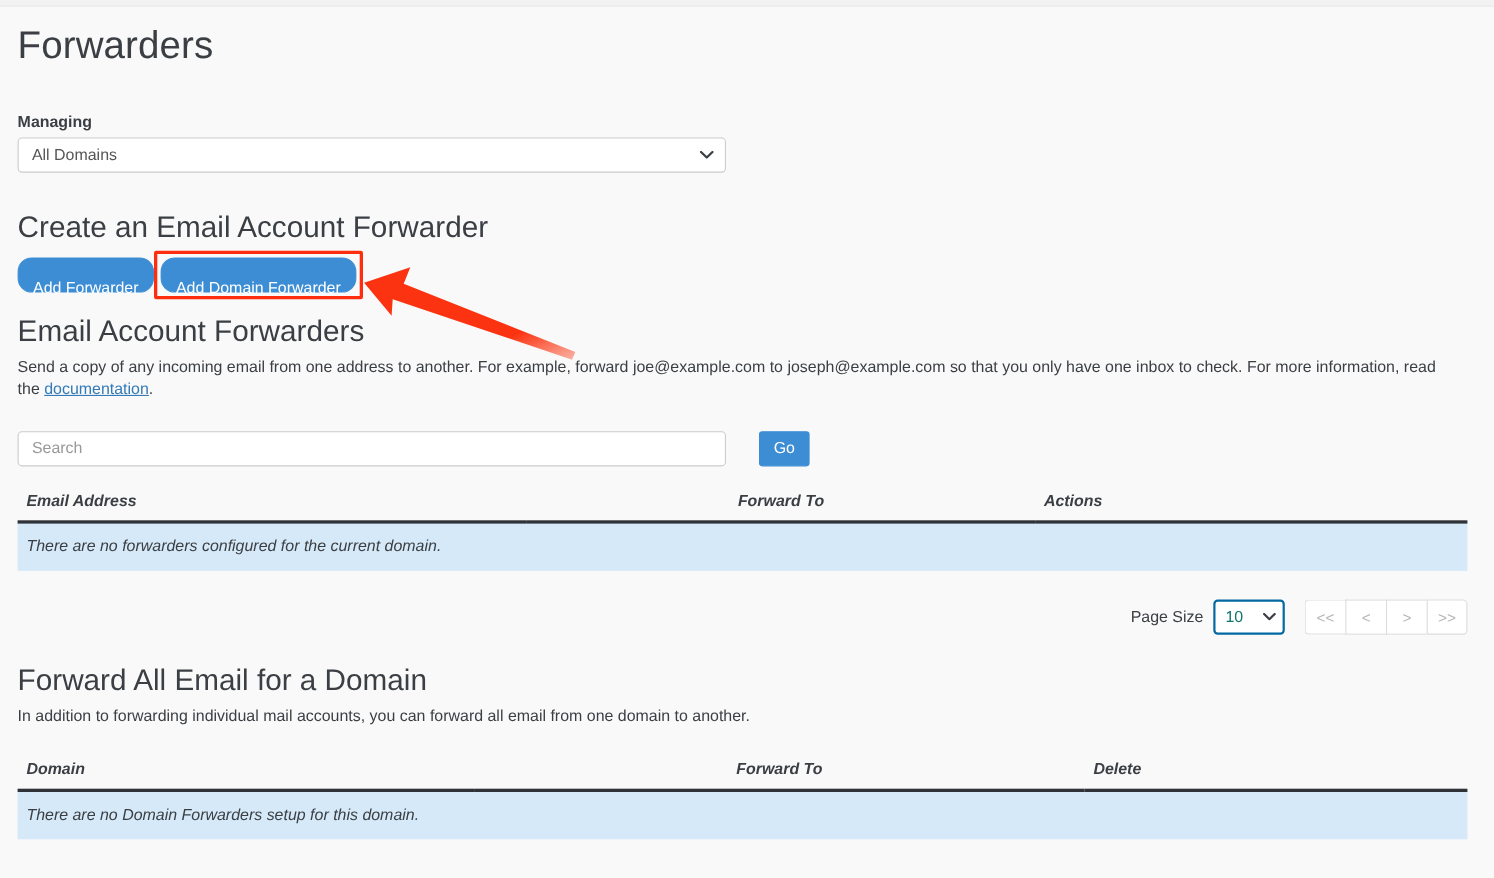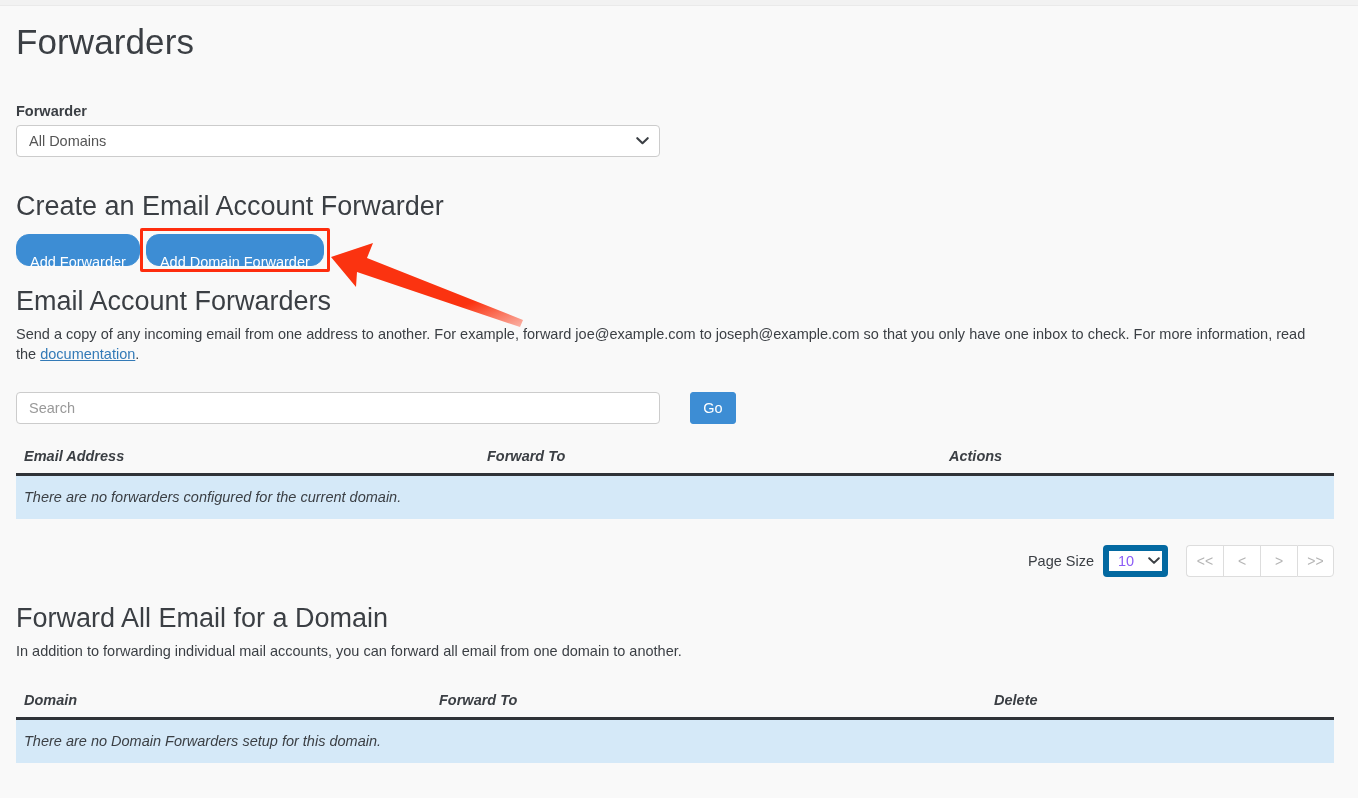--- a/index.html
+++ b/index.html
@@ -181,21 +181,21 @@
   }
   .tbl th {
     text-align: left;
     font-size: 14.5px;
     font-weight: bold;
     color: #3b3f44;
     padding: 0 8px 9px 8px;
     border-bottom: 3px solid #2f3338;
   }
   .tbl th.c1 { width: 463px; }
-  .tbl th.c2 { width: 462px; }
+  .tbl th.c2 { width: 462px; text-align: center; }
   .tbl th.c3 { width: 393px; }
   .info-row td {
     background: #d5e9f8;
     font-size: 14.5px;
     color: #3b3f44;
     padding: 13px 8px 14px 8px;
   }
 
   
   .pager {
@@ -216,23 +216,23 @@
     height: 32px;
   }
   select.pagesize {
     -webkit-appearance: none;
     appearance: none;
     width: 65px;
     height: 32px;
     padding: 0 22px 0 9px;
     font-family: "Liberation Sans", sans-serif;
     font-size: 14.5px;
-    color: #8b5cf6;
+    color: #0f766e;
     background: #ffffff;
-    border: 6px solid #0369a1;
+    border: 2px solid #0369a1;
     border-radius: 4px;
     outline: none;
   }
   .pagesize-chevron {
     position: absolute;
     right: 8px;
     top: 50%;
     transform: translateY(-50%);
     pointer-events: none;
     color: #3b3f44;
@@ -275,21 +275,21 @@
 </style>
 </head>
 <body>
 
 <div class="top-strip"></div>
 
 <div class="page">
 
   <h1 class="page-title">Forwarders</h1>
 
-  <label class="label-managing">Forwarder</label>
+  <label class="label-managing">Managing</label>
 
   <div class="select-wrap">
     <select class="form-select">
       <option>All Domains</option>
     </select>
     <span class="select-chevron">
       <svg width="13" height="8" viewBox="0 0 13 8" aria-hidden="true">
         <path d="M1.3 1.2 L6.5 6.2 L11.7 1.2" fill="none" stroke="#3b3f44" stroke-width="2.1" stroke-linecap="round" stroke-linejoin="round"></path>
       </svg>
     </span>

